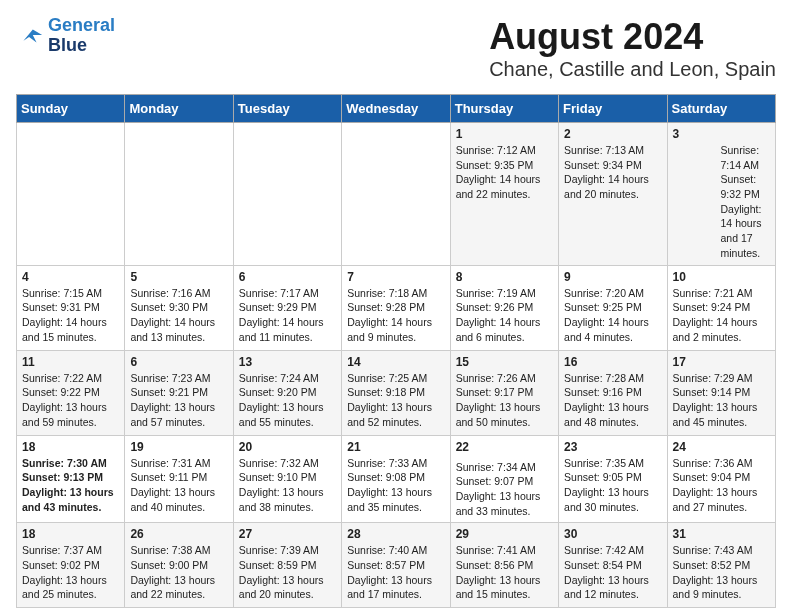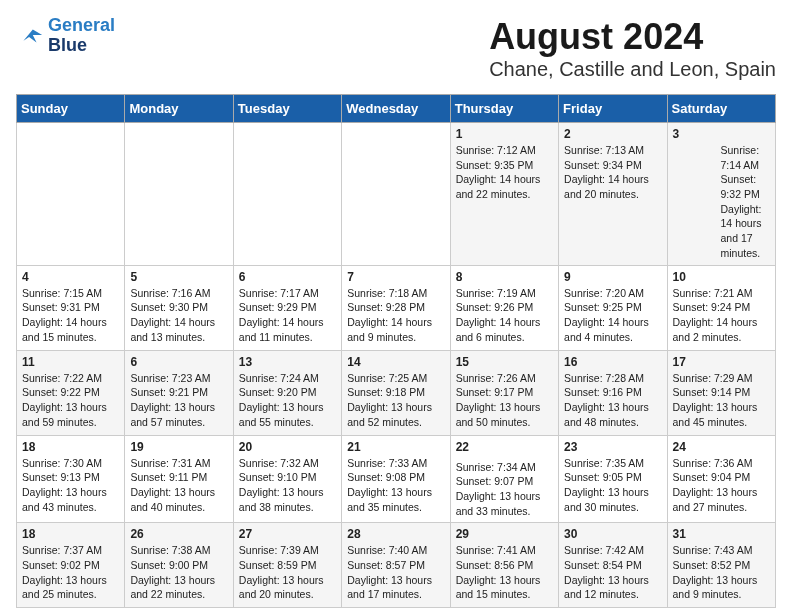--- a/index.html
+++ b/index.html
@@ -244,21 +244,21 @@
           <span class="day-number">17</span>
           <div class="day-info" style="white-space: pre-line;">Sunrise: 7:29 AM
 Sunset: 9:14 PM
 Daylight: 13 hours
 and 45 minutes.</div>
         </td>
       </tr>
       <tr>
         <td>
           <span class="day-number">18</span>
-          <div class="day-info" style="white-space: pre-line;">Sunrise: 7:30 AM
+          <div class="day-info" style="white-space: pre-line; font-weight: bold;">Sunrise: 7:30 AM
 Sunset: 9:13 PM
 Daylight: 13 hours
 and 43 minutes.</div>
         </td>
         <td>
           <span class="day-number">19</span>
           <div class="day-info" style="white-space: pre-line;">Sunrise: 7:31 AM
 Sunset: 9:11 PM
 Daylight: 13 hours
 and 40 minutes.</div>

